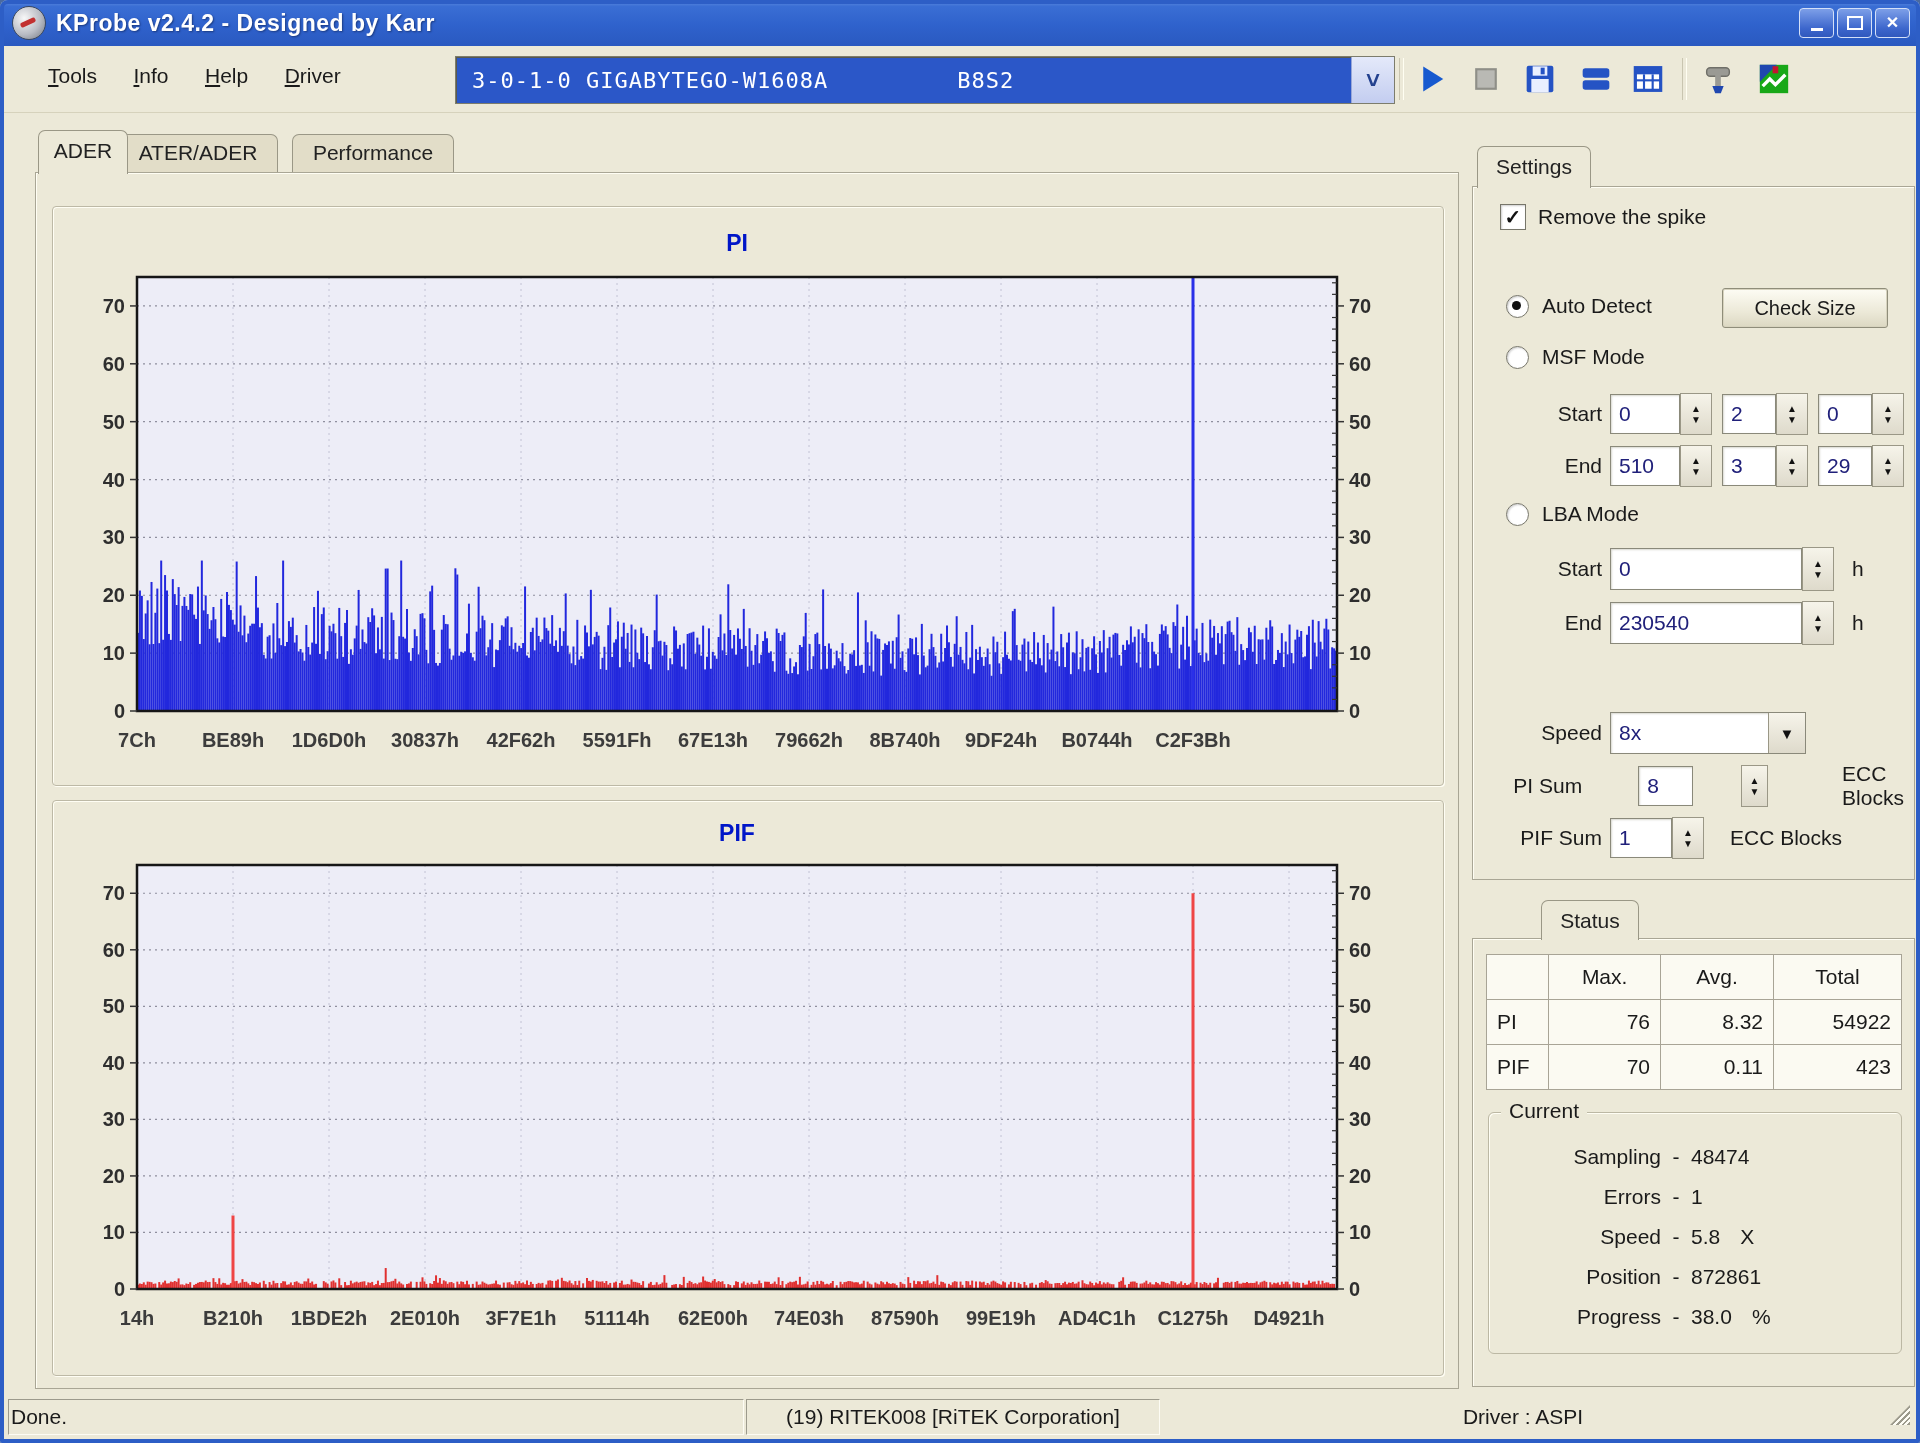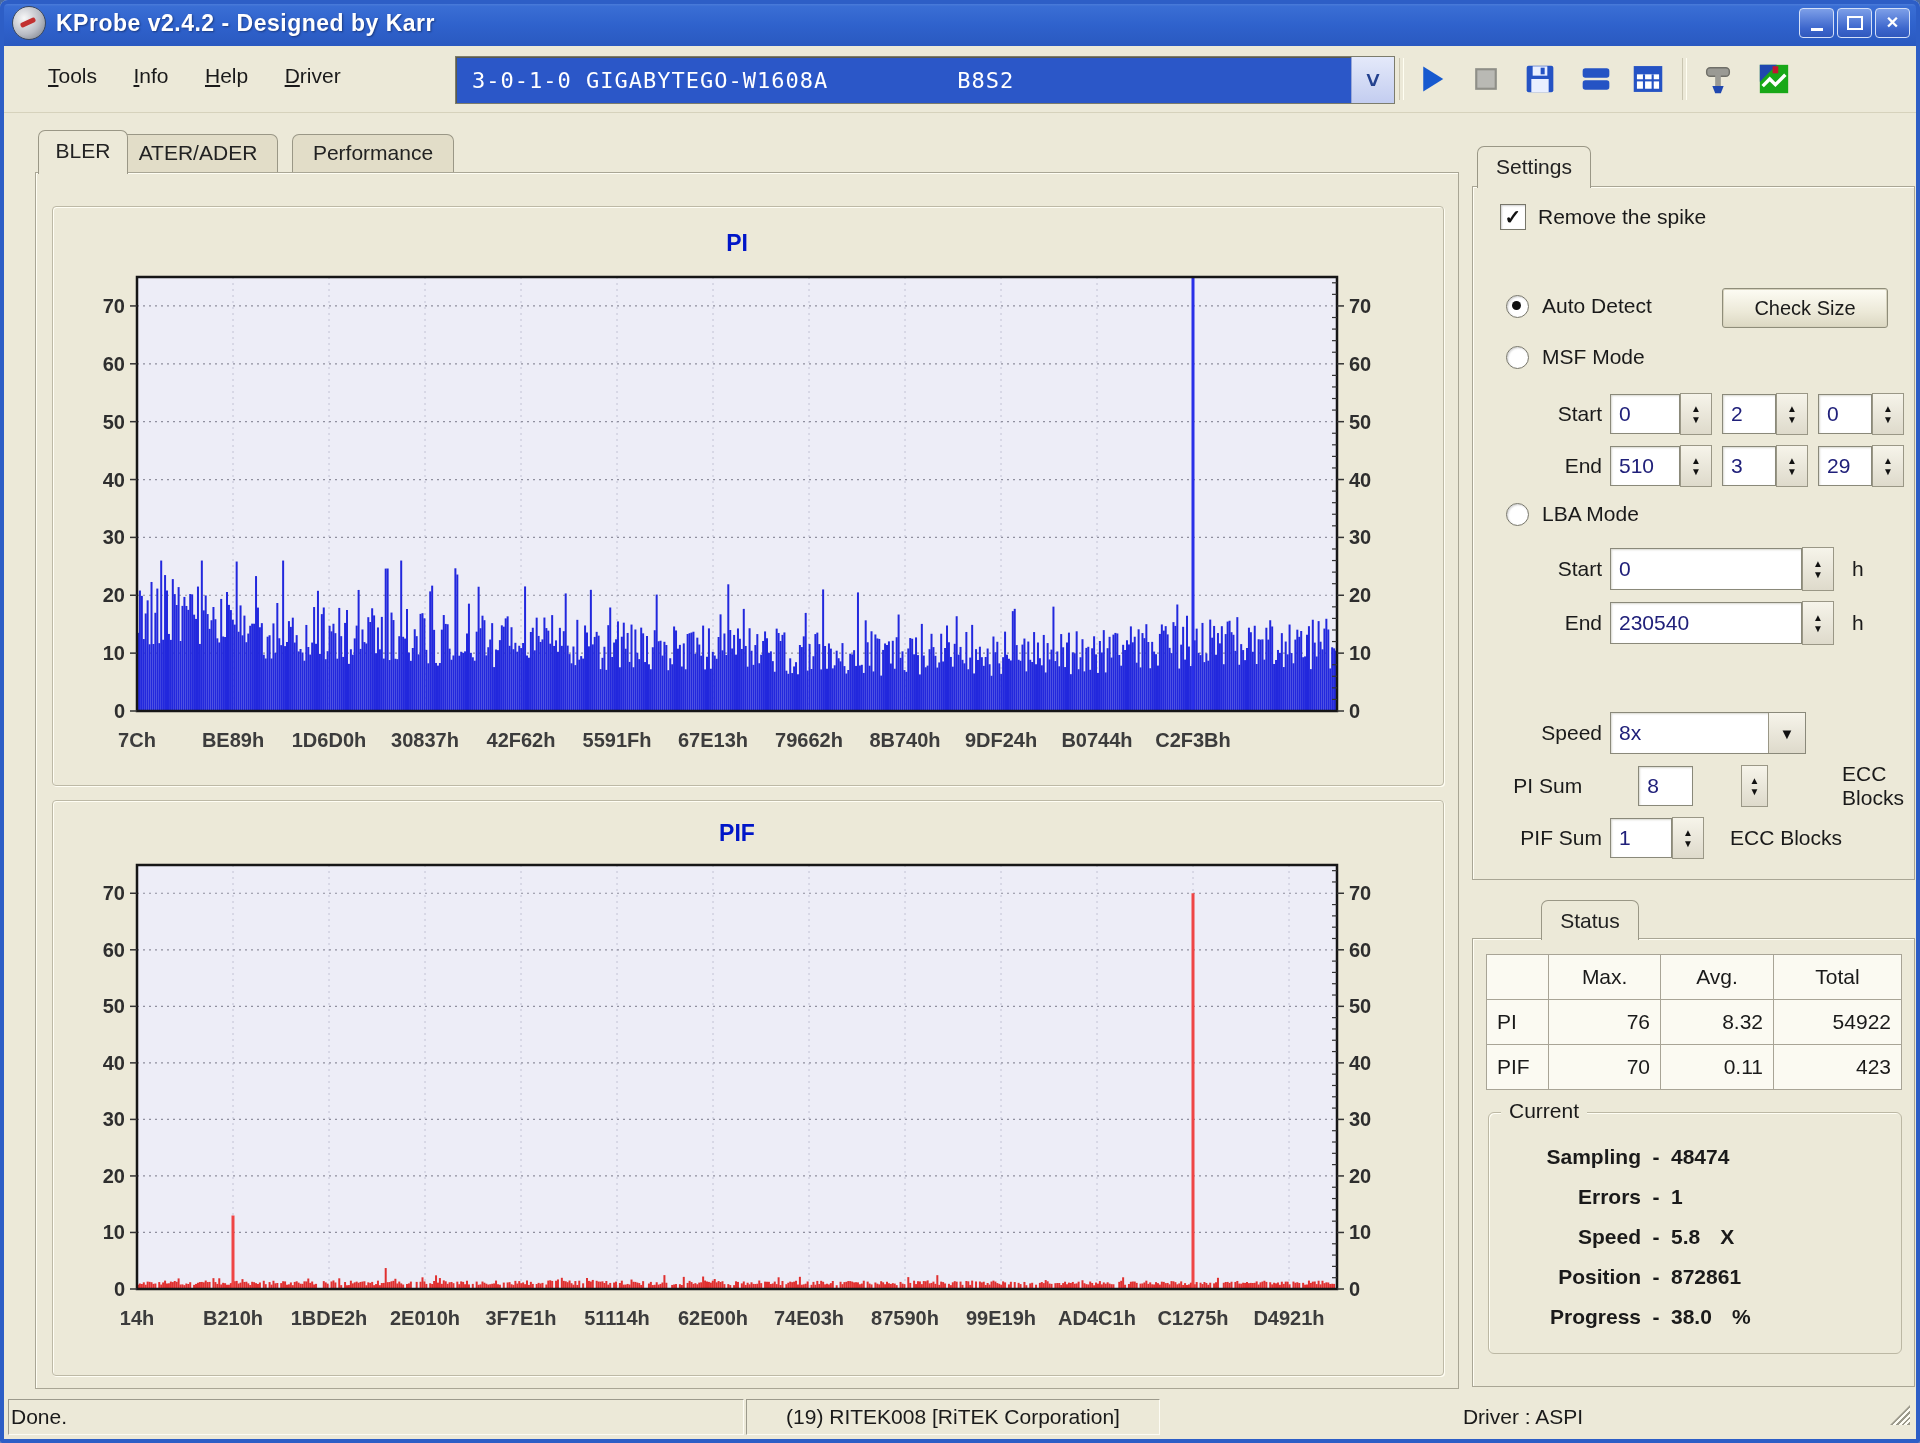--- a/index.html
+++ b/index.html
@@ -80,21 +80,21 @@
     justify-content:center;font-size:10px;line-height:1.1;color:#111;}
   .combo-arrow{width:36px;height:100%;display:flex;align-items:center;justify-content:center;
     background:linear-gradient(180deg,#f6f4ea,#dedacb);border-left:1px solid #9a9786;
     font-size:15px;color:#111;}
   
   table.stat{border-collapse:collapse;background:#fbfaf2;}
   table.stat td,table.stat th{border:1px solid #a8a496;font-size:21px;color:#1a1a1a;
     font-weight:normal;padding:0 10px;height:44px;}
   table.stat th{text-align:center;}
   td.num{text-align:right;}
-  .cur-row{position:absolute;left:0;width:386px;display:flex;font-size:21px;color:#1a1a1a;font-weight:bold;}
+  .cur-row{position:absolute;left:20px;width:386px;display:flex;font-size:21px;color:#1a1a1a;}
   .cur-label{width:152px;text-align:right;}
   .cur-dash{width:30px;text-align:center;}
   .cur-unit{margin-left:20px;}
   
   .statusbar{position:absolute;left:4px;top:1397px;width:1912px;height:42px;background:#ece9d8;}
   .sb-sec{position:absolute;top:2px;height:34px;border:1px solid;
     border-color:#9c9a8c #fdfcf4 #fdfcf4 #9c9a8c;display:flex;align-items:center;
     font-size:21px;color:#1a1a1a;}
   .grip{position:absolute;right:6px;top:8px;width:20px;height:20px;
     background:repeating-linear-gradient(135deg,#fdfcf4 0 2px,#9c9a8c 2px 4px);
@@ -183,21 +183,21 @@
     <div class="tb-btn" style="left:1746px;">
       <svg width="34" height="34" viewBox="0 0 24 24">
         <rect x="2" y="2" width="20" height="20" fill="#18a818"></rect>
         <polygon points="2,2 14,2 2,14" fill="#1f47b0"></polygon>
         <rect x="11" y="3" width="4" height="5" fill="#c41430"></rect>
         <polyline points="4,17 9,12 13,16 20,9" stroke="#fff" stroke-width="2.4" fill="none"></polyline>
       </svg>
     </div>
   </div>
 
-  <div class="tab active" style="left:38px;top:130px;width:88px;height:43px;"><span>BLER</span></div>
+  <div class="tab active" style="left:38px;top:130px;width:88px;height:43px;"><span>ADER</span></div>
   <div class="tab" style="left:118px;top:134px;width:158px;height:38px;line-height:36px;"><span>ATER/ADER</span></div>
   <div class="tab" style="left:292px;top:134px;width:160px;height:38px;line-height:36px;"><span>Performance</span></div>
 
   <div class="tabpage" style="left:35px;top:172px;width:1422px;height:1215px;">
   </div>
   <div class="chart-box" style="left:52px;top:206px;width:1390px;height:578px;">
     <div>
         <svg width="1386" height="574" viewBox="0 0 1386 574" style="font-family:'Liberation Sans',sans-serif">
           <rect x="82" y="68" width="1200" height="434" fill="#ededf7"></rect>
           <text x="682" y="42" text-anchor="middle" font-size="23" font-weight="bold" fill="#0016c8">PI</text>

